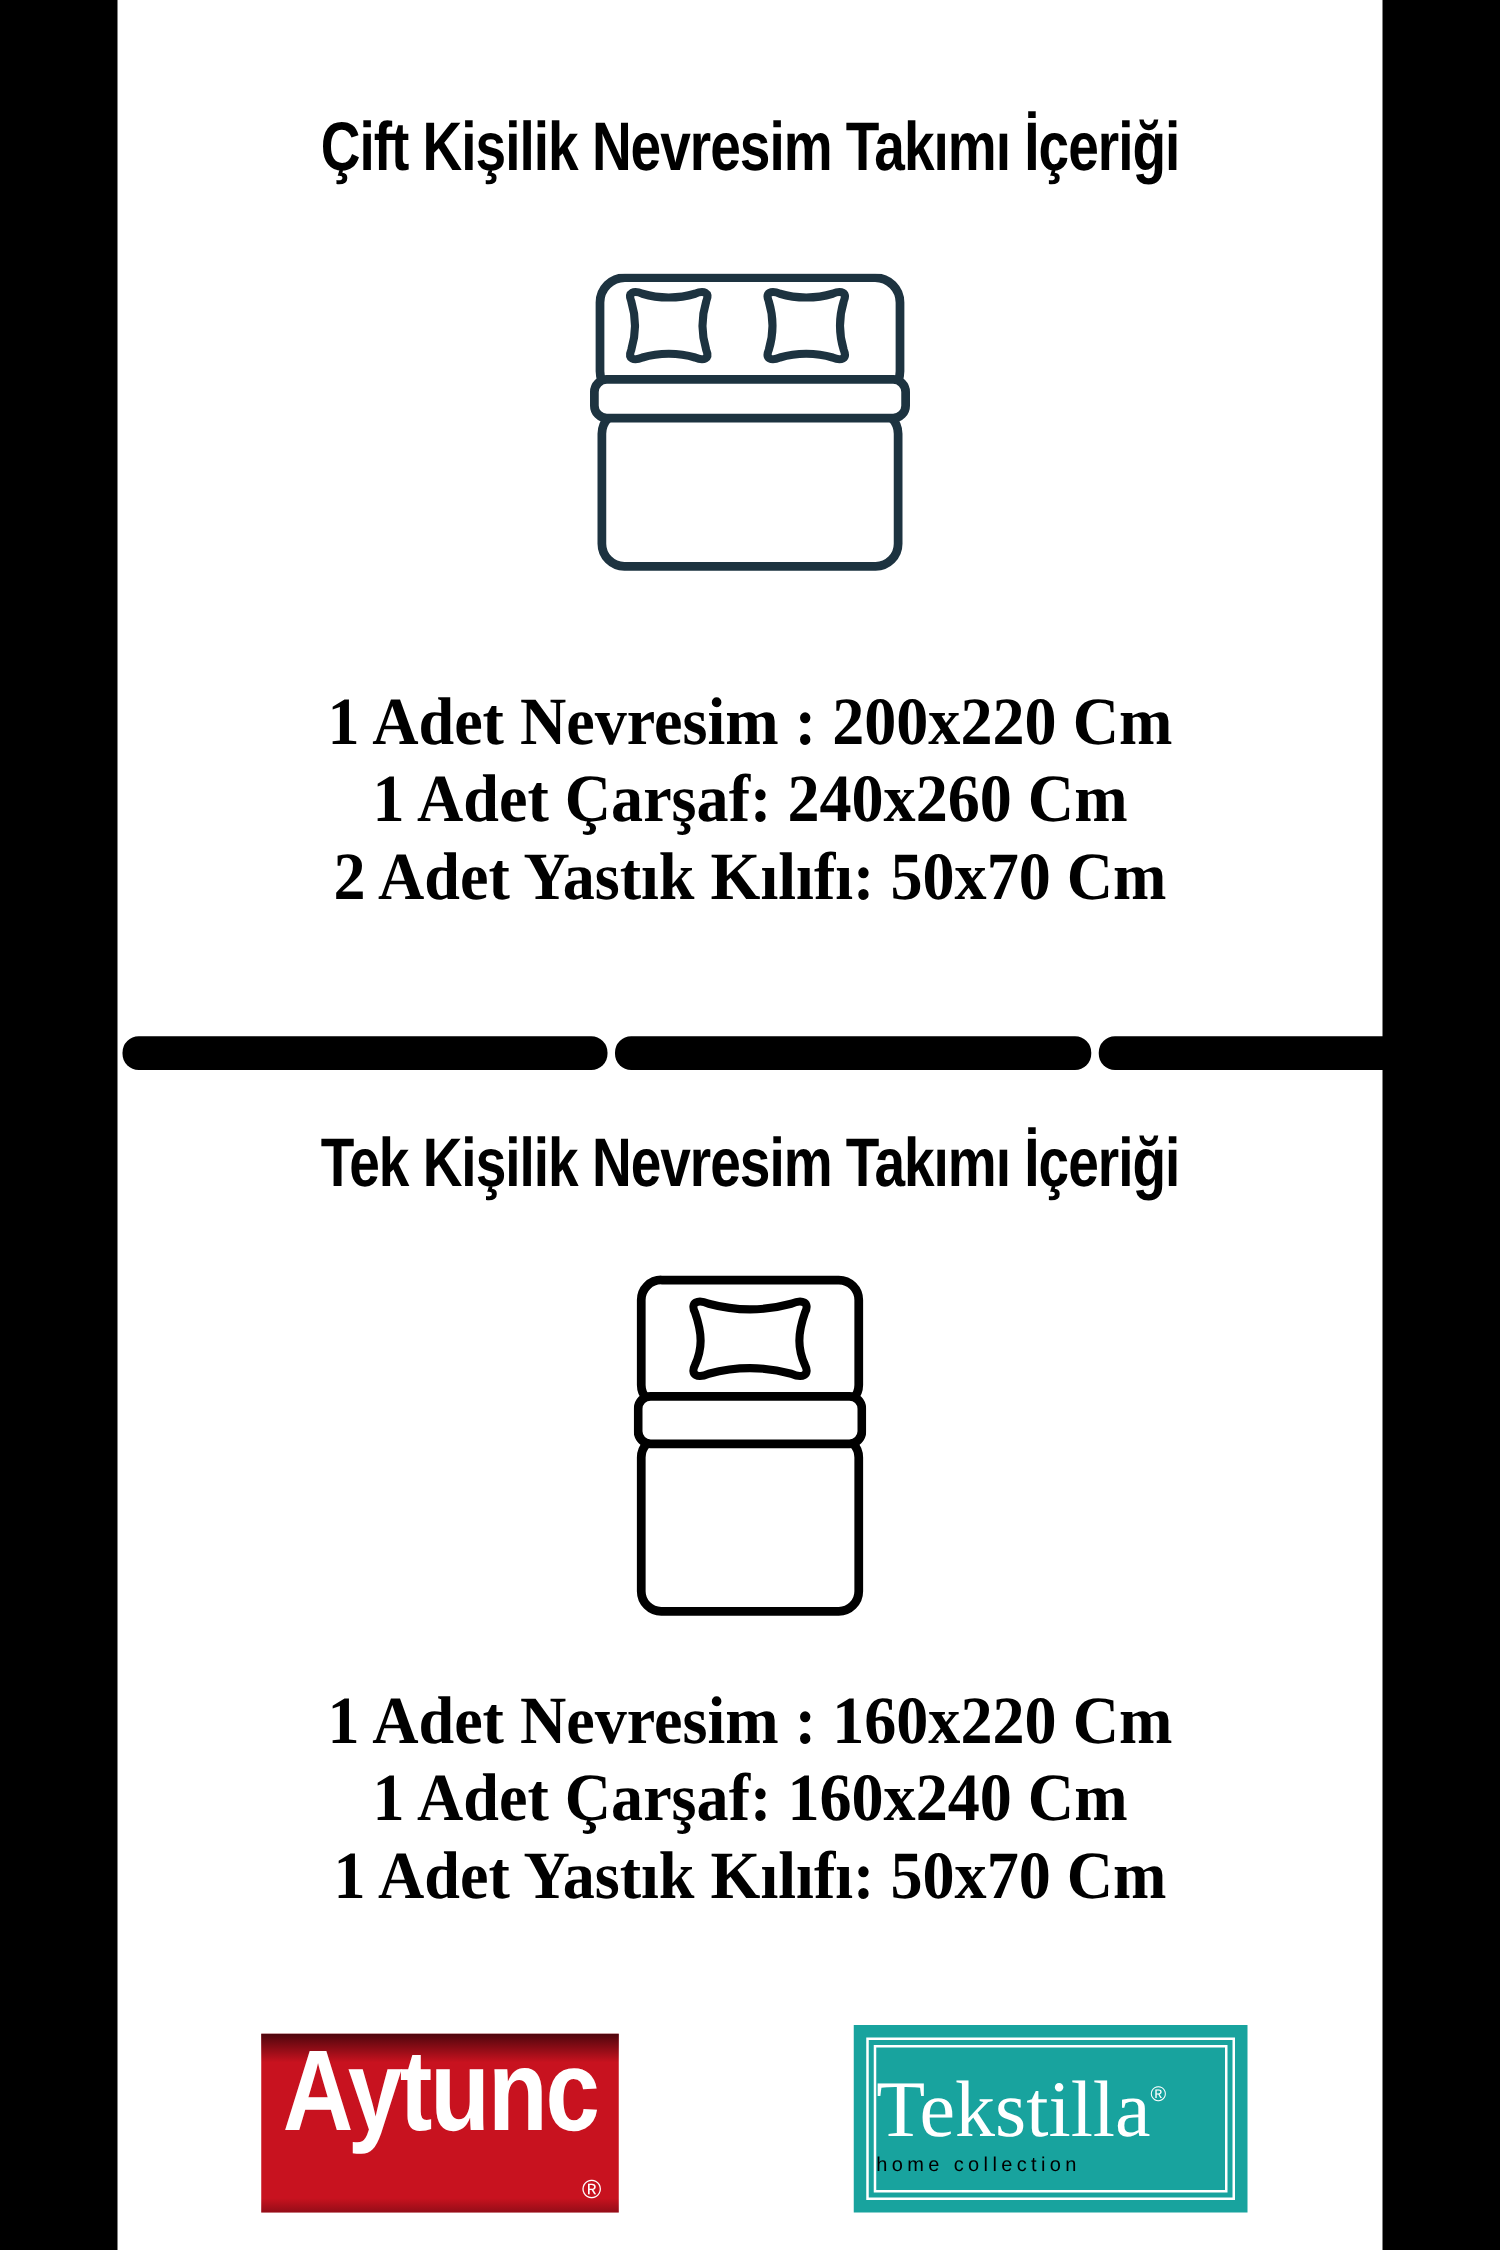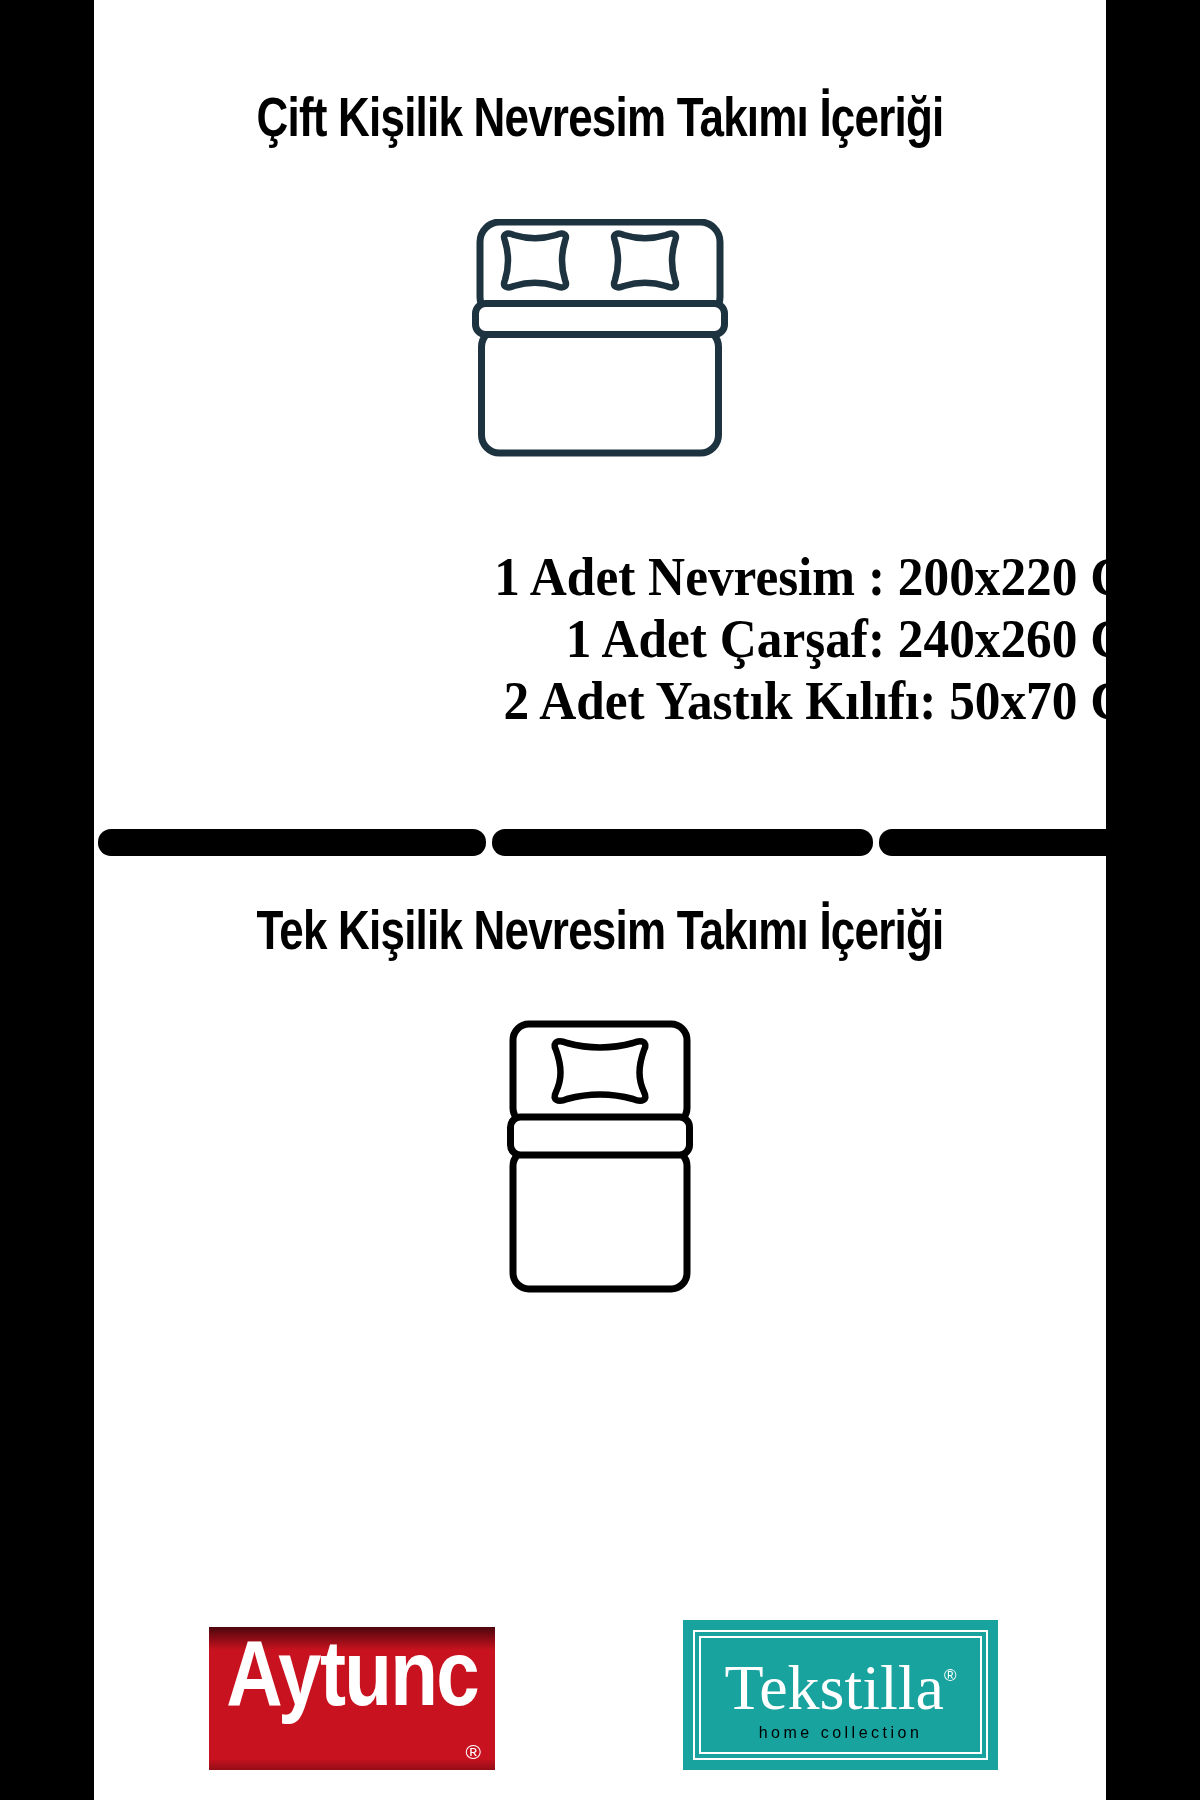--- a/index.html
+++ b/index.html
@@ -21,21 +21,21 @@
   .title-single{top:899px;}
 
   .bed-svg{position:absolute;}
   .bed-double{left:472px;top:219px;width:256px;height:238px;}
   .bed-single{left:507px;top:1020px;width:186px;height:276px;}
   .bed-double .stroke{stroke:var(--bed-navy,#1d3340);}
   .bed-single .stroke{stroke:var(--bed-black,#000);}
   .stroke{fill:none;stroke-linejoin:round;stroke-linecap:round;}
   .fill-white{fill:#ffffff;}
 
-  .specs{position:absolute;left:0;right:0;text-align:right;}
+  .specs{position:absolute;left:0;right:0;text-align:center;}
   .specs-double{top:546px;}
   .specs-single{top:1345px;}
   .spec-line{
     font-family:"Liberation Serif",serif;font-weight:700;
     font-size:54px;line-height:62px;color:var(--text-black,#000);
     transform:scaleX(0.95);transform-origin:50% 50%;white-space:nowrap;
   }
 
   .divider{
     position:absolute;top:829px;left:98px;width:1102px;height:27px;
@@ -67,21 +67,21 @@
     font-size:21px;font-weight:400;
   }
 
   .logo-tekstilla{
     position:absolute;left:683px;top:1620px;width:315px;height:150px;
     background:var(--brand-teal,#18a39e);
   }
   .tk-frame{position:absolute;inset:10px;border:2px solid #ffffff;}
   .tk-frame-inner{
     position:absolute;inset:4px;border:2px solid #ffffff;
-    display:flex;flex-direction:column;align-items:center;justify-content:center;
+    display:flex;flex-direction:column;align-items:flex-start;justify-content:center;
   }
   .tk-name{
     font-family:"Liberation Serif",serif;color:#ffffff;
     font-size:64px;line-height:64px;font-weight:400;white-space:nowrap;
     margin-top:-4px;
   }
   .tk-reg{font-size:17px;vertical-align:28px;font-family:"Liberation Sans",sans-serif;}
   .tk-tagline{
     color:#000000;font-size:16px;line-height:18px;letter-spacing:3.5px;
     margin-top:4px;white-space:nowrap;
@@ -119,20 +119,25 @@
 
   <div class="section-title title-single">Tek Kişilik Nevresim Takımı İçeriği</div>
 
   <svg class="bed-svg bed-single" viewBox="0 0 186 276" aria-hidden="true">
     <rect class="stroke" x="6" y="4" width="174" height="100" rx="16" stroke-width="7"></rect>
     <rect class="stroke fill-white" x="6" y="130" width="174" height="139" rx="16" stroke-width="7"></rect>
     <rect class="stroke fill-white" x="3.5" y="97" width="179" height="38" rx="10" stroke-width="7"></rect>
     <path class="stroke" stroke-width="6.5" transform="translate(40,19)" d="M9,11 C5,3 11,0 20,4 C42,10 64,10 86,4 C95,0 101,3 97,11 C91,28 91,40 97,53 C101,61 95,64 86,60 C64,54 42,54 20,60 C11,64 5,61 9,53 C15,40 15,28 9,11 Z"></path>
   </svg>
 
+  <div class="specs specs-single">
+    <div class="spec-line">1 Adet Nevresim : 160x220 Cm</div>
+    <div class="spec-line">1 Adet Çarşaf: 160x240 Cm</div>
+    <div class="spec-line">1 Adet Yastık Kılıfı: 50x70 Cm</div>
+  </div>
 
   <div class="logo-aytunc">
     <span class="aytunc-name">Aytunc</span>
     <span class="aytunc-reg">®</span>
   </div>
 
   <div class="logo-tekstilla">
     <div class="tk-frame">
       <div class="tk-frame-inner">
         <div class="tk-name"><span>Tekstilla</span><span class="tk-reg">®</span></div>

